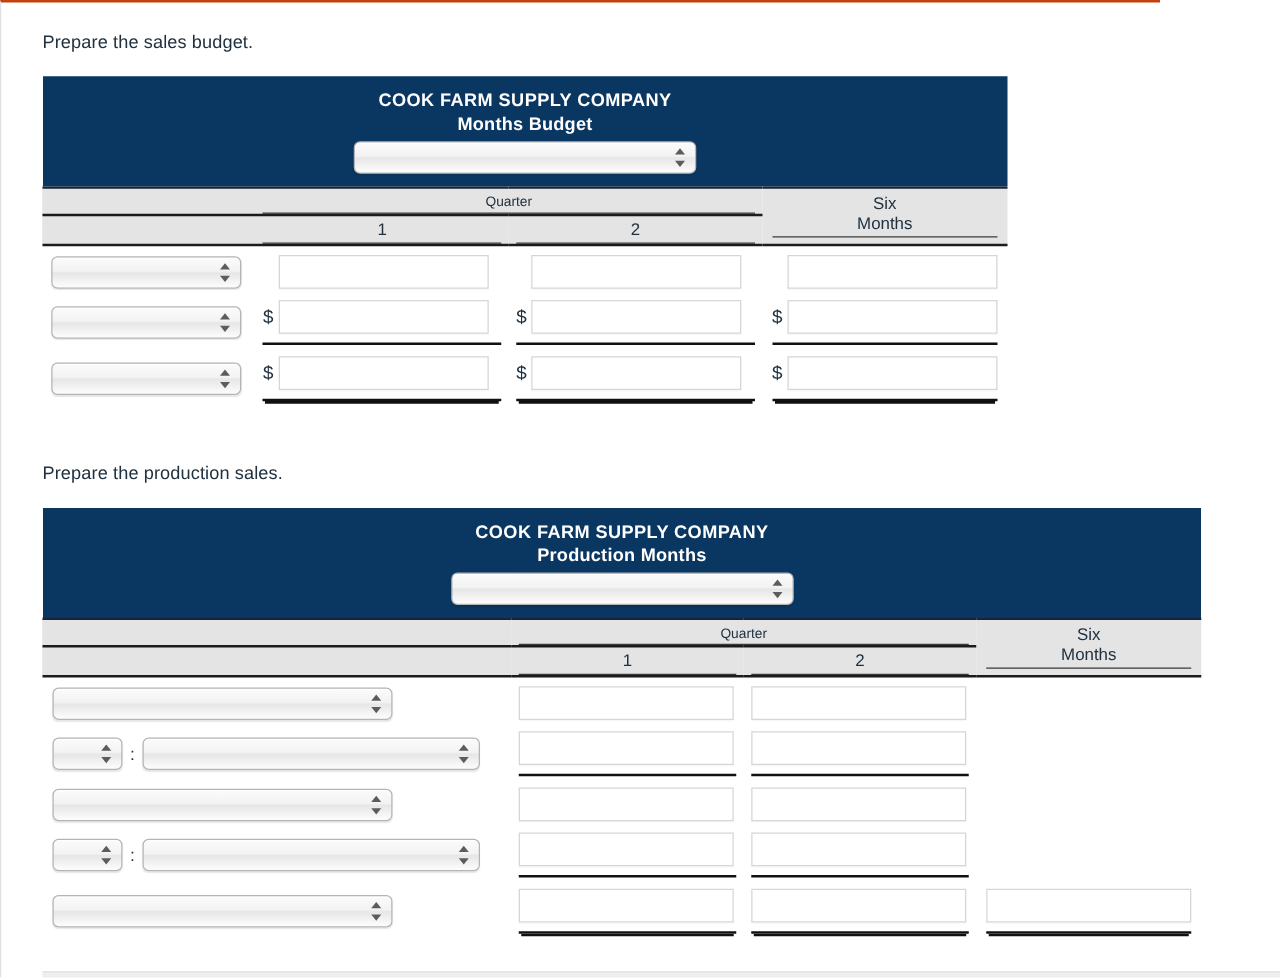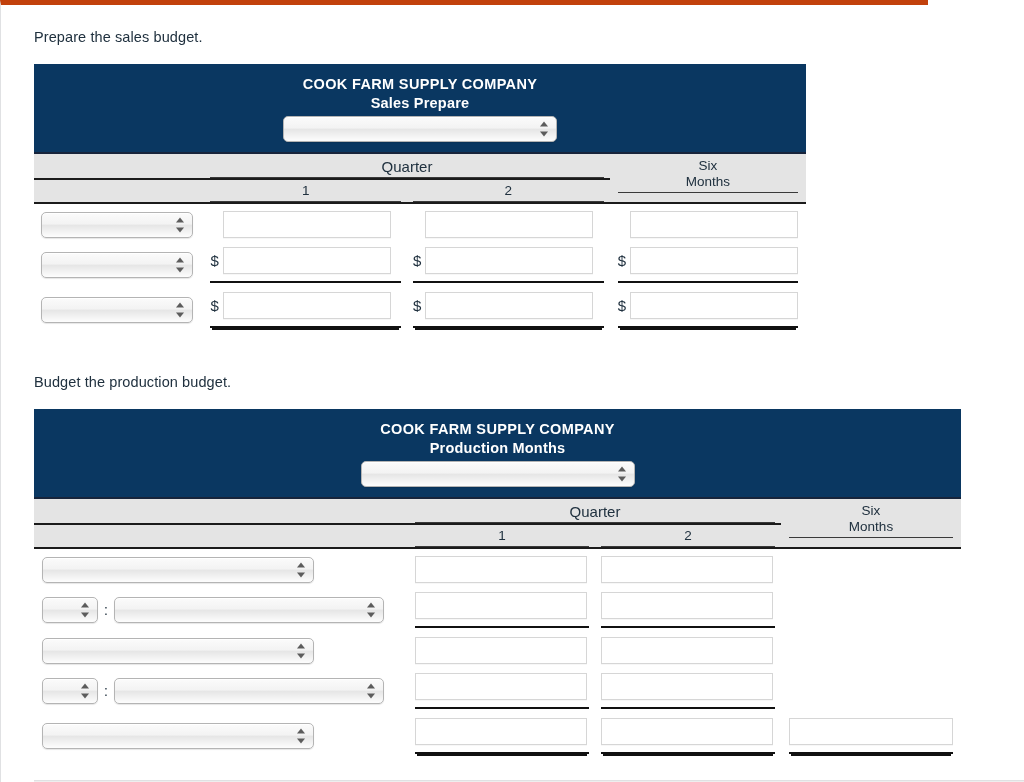--- a/index.html
+++ b/index.html
@@ -12,21 +12,21 @@
     background: #ffffff;
     font-family: "Liberation Sans", sans-serif;
     color: #20313f;
     overflow: hidden;
   }
   .page {
     position: relative;
     width: 928px;
     height: 782px;
     background: #ffffff;
-    border-top: 5px solid #c2410c;
+    border-top: 2px solid #c2410c;
     border-left: 1px solid #e0e1e3;
   }
   .instruction {
     position: absolute;
     font-size: 14.5px;
     line-height: 18px;
     color: #20313f;
     letter-spacing: 0.1px;
     white-space: nowrap;
   }
@@ -107,21 +107,21 @@
     border-bottom: 2px solid #1b1b1b;
   }
   .ch-cell {
     text-align: center;
     font-size: 13.5px;
     color: #20313f;
     padding: 0;
     vertical-align: bottom;
   }
   .ch-quarter-label {
-    font-size: 15px;
+    font-size: 11px;
     text-align: center;
     padding-bottom: 2px;
     border-bottom: 1.5px solid #3a3a3a;
   }
   .ch-num {
     font-size: 13.5px;
     text-align: center;
     padding-top: 3px;
     padding-bottom: 3px;
   }
@@ -180,21 +180,21 @@
     <colgroup>
       <col style="width:172px">
       <col style="width:204px">
       <col style="width:204px">
       <col style="width:192px">
     </colgroup>
     <tbody>
       <tr>
         <td class="tbl-header" colspan="4">
           <div class="tbl-title-1">COOK FARM SUPPLY COMPANY</div>
-          <div class="tbl-title-2">Sales Prepare</div>
+          <div class="tbl-title-2">Months Budget</div>
           <div class="title-select-wrap">
             <span class="sel-shell">
               <select class="mac-select" style="width:274px;"></select>
               <span class="arrows">
                 <span class="up"></span>
                   <span class="dn"></span>
               </span>
             </span>
           </div>
         </td>
@@ -305,21 +305,21 @@
         <td style="padding:9px 8px 10px 8px;">
           <div class="cellwrap rule-double" style="padding-bottom:7px;">
             <span class="dollar">$</span>
             <input class="amt-input" style="width: 168px;" type="text">
           </div>
         </td>
       </tr>
     </tbody>
   </table>
 
-  <div class="instruction" id="instr-production">Budget the production budget.</div>
+  <div class="instruction" id="instr-production">Prepare the production sales.</div>
 
   <table class="budget-table" id="production-table" style="left:33px; top:404px; width:927px;">
     <colgroup>
       <col style="width:375px">
       <col style="width:186px">
       <col style="width:186px">
       <col style="width:180px">
     </colgroup>
     <tbody>
       <tr>

